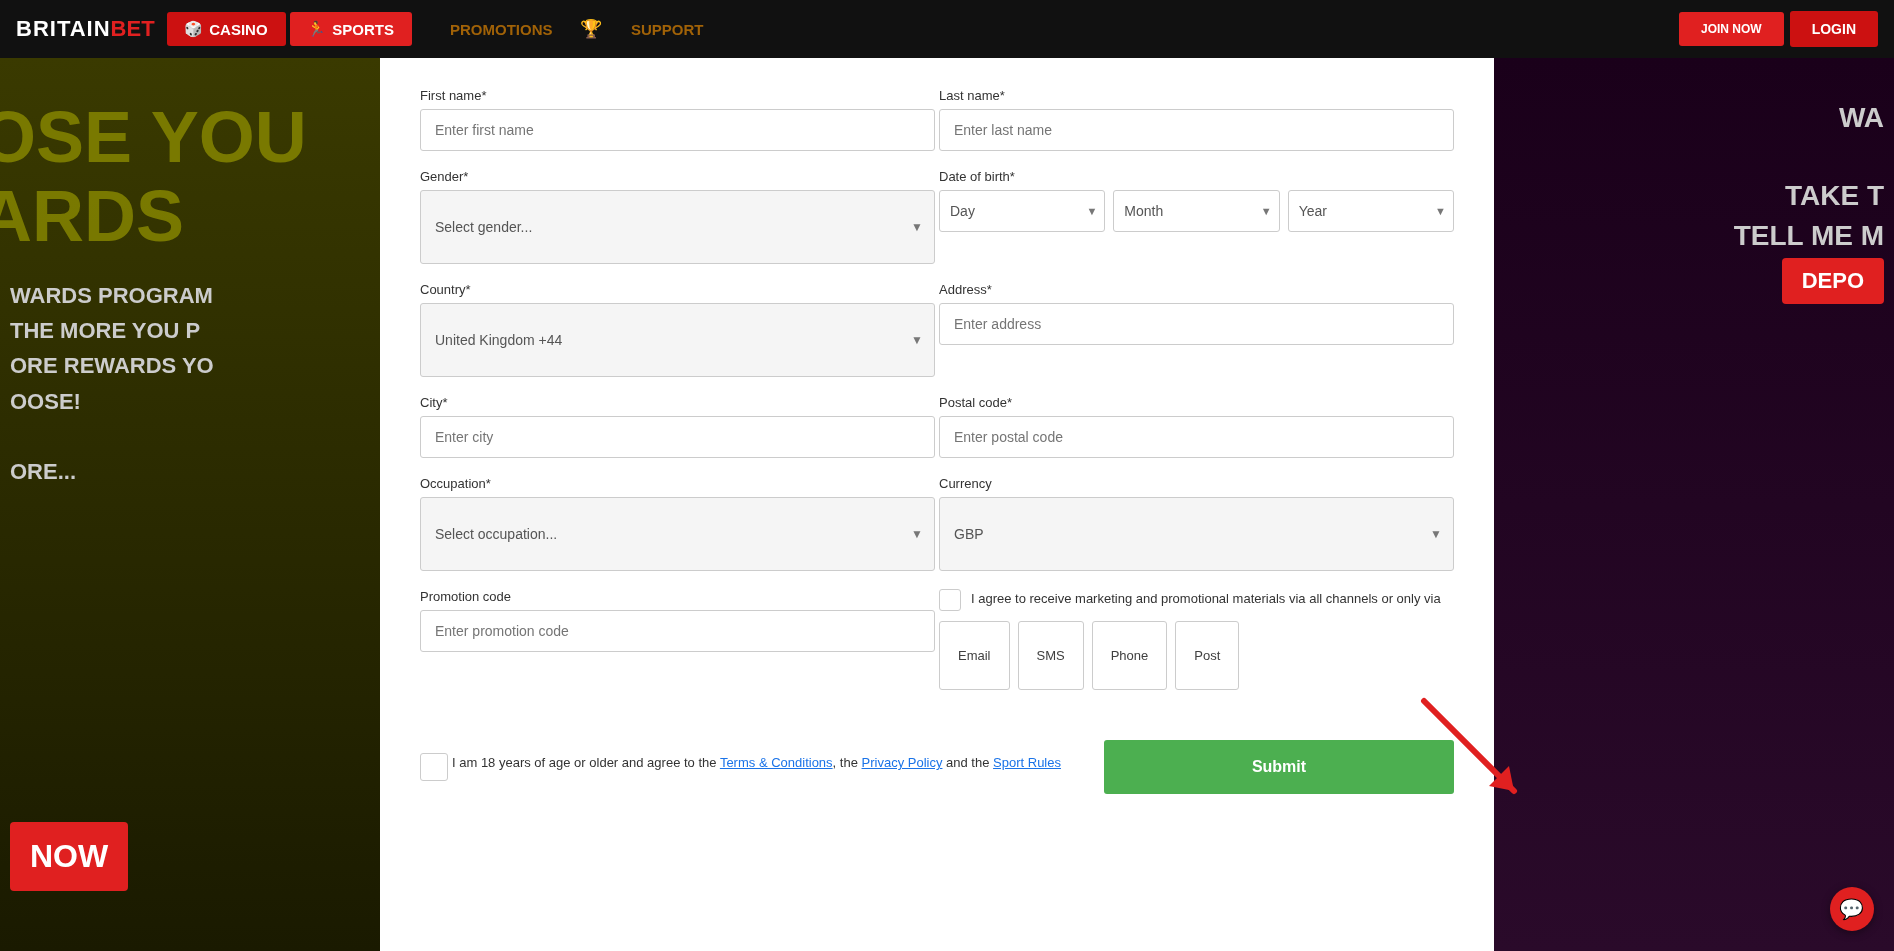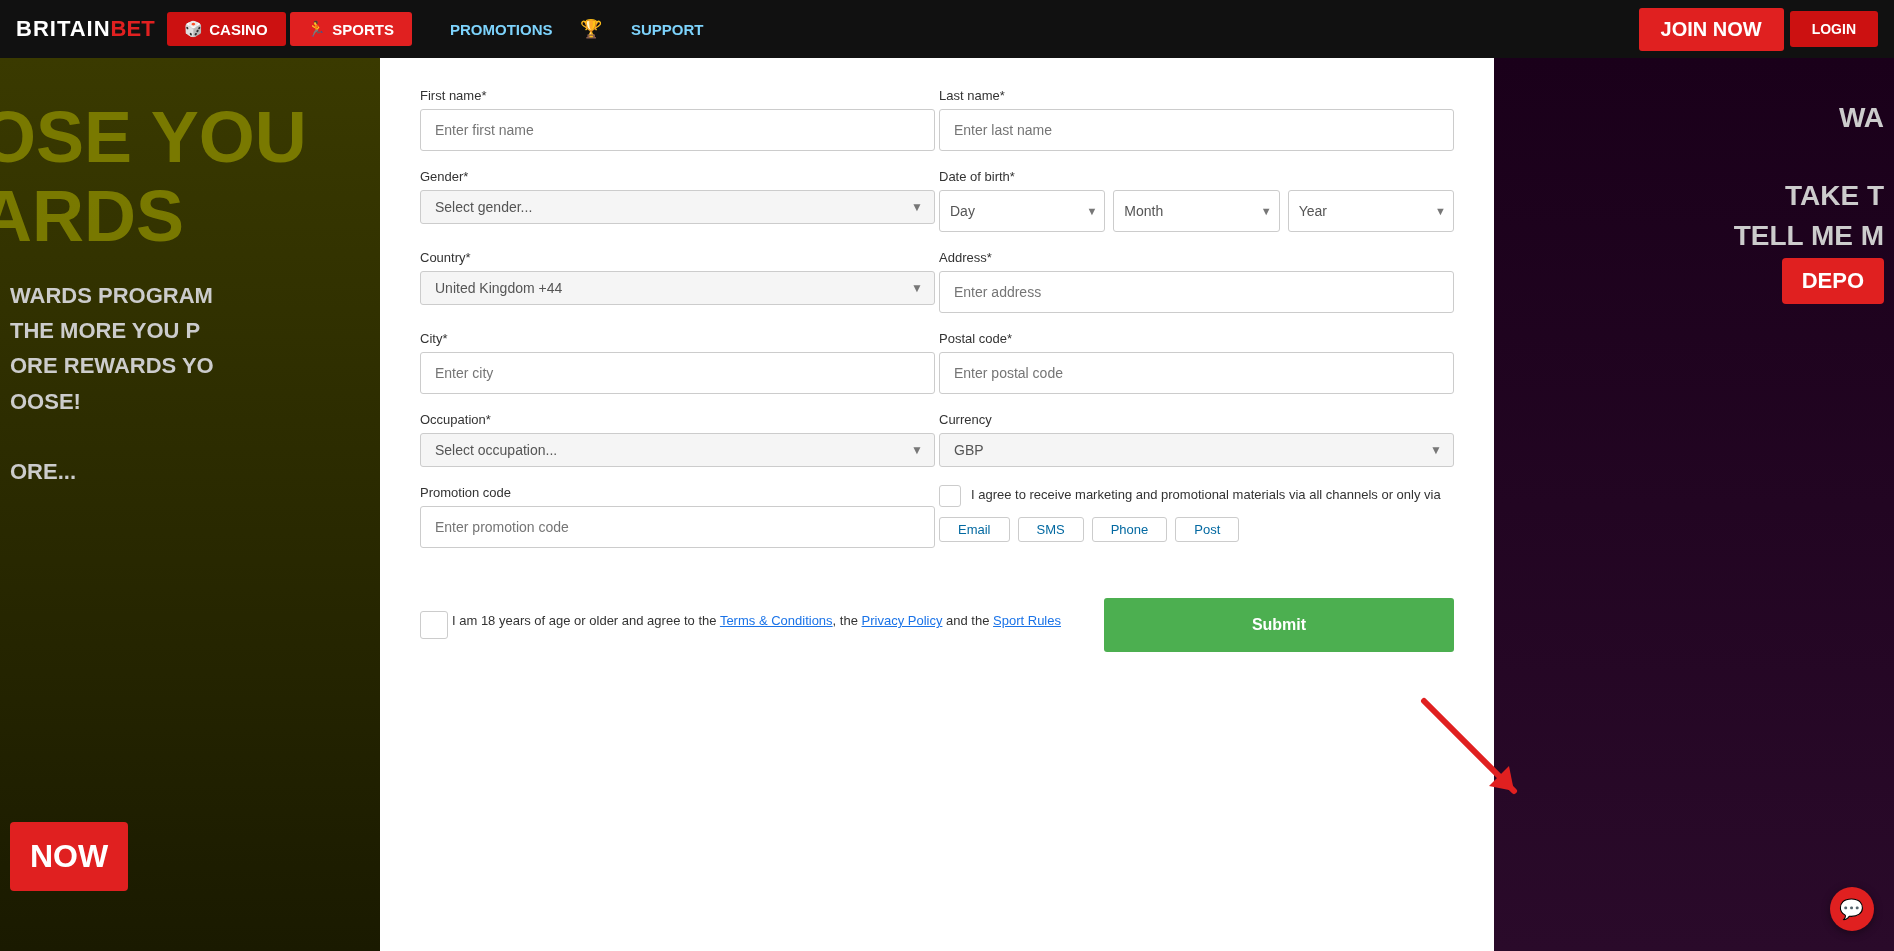--- a/index.html
+++ b/index.html
@@ -16,25 +16,25 @@
     .nav-btn-casino {
       display: flex; align-items: center; background: #cc1111; color: #fff;
       font-weight: 700; font-size: 15px; padding: 8px 18px; border-radius: 3px;
       margin-right: 4px; cursor: pointer; border: none; gap: 6px;
     }
     .nav-btn-sports {
       display: flex; align-items: center; background: #e02020; color: #fff;
       font-weight: 700; font-size: 15px; padding: 8px 18px; border-radius: 3px;
       margin-right: 20px; cursor: pointer; border: none; gap: 6px;
     }
-    .nav-link { color: #7dd3fc; font-size: 15px; font-weight: 600; margin: 0 18px; cursor: pointer; text-decoration: none; }
+    .nav-link { color: #a16207; font-size: 15px; font-weight: 600; margin: 0 18px; cursor: pointer; text-decoration: none; }
     .trophy { color: #fff; font-size: 18px; margin: 0 10px; }
     .nav-spacer { flex: 1; }
     .btn-join {
-      background: #e02020; color: #fff; font-weight: 700; font-size: 20px;
+      background: #e02020; color: #fff; font-weight: 700; font-size: 12px;
       padding: 10px 22px; border: none; border-radius: 3px; cursor: pointer; margin-right: 6px;
     }
     .btn-login {
       background: #cc1111; color: #fff; font-weight: 700; font-size: 14px;
       padding: 10px 22px; border: none; border-radius: 3px; cursor: pointer;
     }
 
     
     .bg-layer {
       position: absolute; top: 58px; left: 0; width: 100%; bottom: 0;
@@ -85,21 +85,21 @@
 
     .form-row { display: flex; gap: 4px; margin-bottom: 18px; }
     .form-col { flex: 1; display: flex; flex-direction: column; }
     .form-label { font-size: 13px; color: #333; margin-bottom: 6px; font-weight: 500; }
     .form-input {
       border: 1px solid #ccc; border-radius: 3px; padding: 12px 14px;
       font-size: 14px; color: #888; outline: none; width: 100%;
     }
     .form-select-wrap { position: relative; }
     .form-select {
-      border: 1px solid #ccc; border-radius: 3px; padding: 8px 14px;
+      border: 1px solid #ccc; border-radius: 3px; padding: 28px 14px;
       font-size: 14px; color: #555; width: 100%; appearance: none;
       background: #f5f5f5; cursor: pointer;
     }
     .form-select-arrow {
       position: absolute; right: 12px; top: 50%; transform: translateY(-50%);
       color: #777; font-size: 12px; pointer-events: none;
     }
 
     
     .dob-row { display: flex; gap: 8px; }
@@ -114,22 +114,22 @@
       color: #777; font-size: 11px; pointer-events: none;
     }
     .marketing-check-row { display: flex; align-items: flex-start; gap: 10px; margin-bottom: 10px; }
     .marketing-checkbox {
       width: 22px; height: 22px; border: 1px solid #ccc; border-radius: 3px;
       flex-shrink: 0; cursor: pointer; background: #fff;
     }
     .marketing-text { font-size: 13px; color: #333; line-height: 1.5; }
     .channel-buttons { display: flex; gap: 8px; flex-wrap: wrap; }
     .channel-btn {
-      border: 1px solid #ccc; background: #fff; color: #0369a1;
-      padding: 4px 18px; border-radius: 3px; font-size: 13px; cursor: pointer;
+      border: 1px solid #ccc; background: #fff; color: #404040;
+      padding: 26px 18px; border-radius: 3px; font-size: 13px; cursor: pointer;
     }
 
     
     .bottom-section {
       display: flex; align-items: center; gap: 20px;
       margin-top: 30px; padding-top: 20px;
     }
     .age-checkbox-wrap { display: flex; align-items: flex-start; gap: 4px; flex: 1; }
     .age-checkbox {
       width: 28px; height: 28px; border: 1px solid #ccc; border-radius: 3px;

